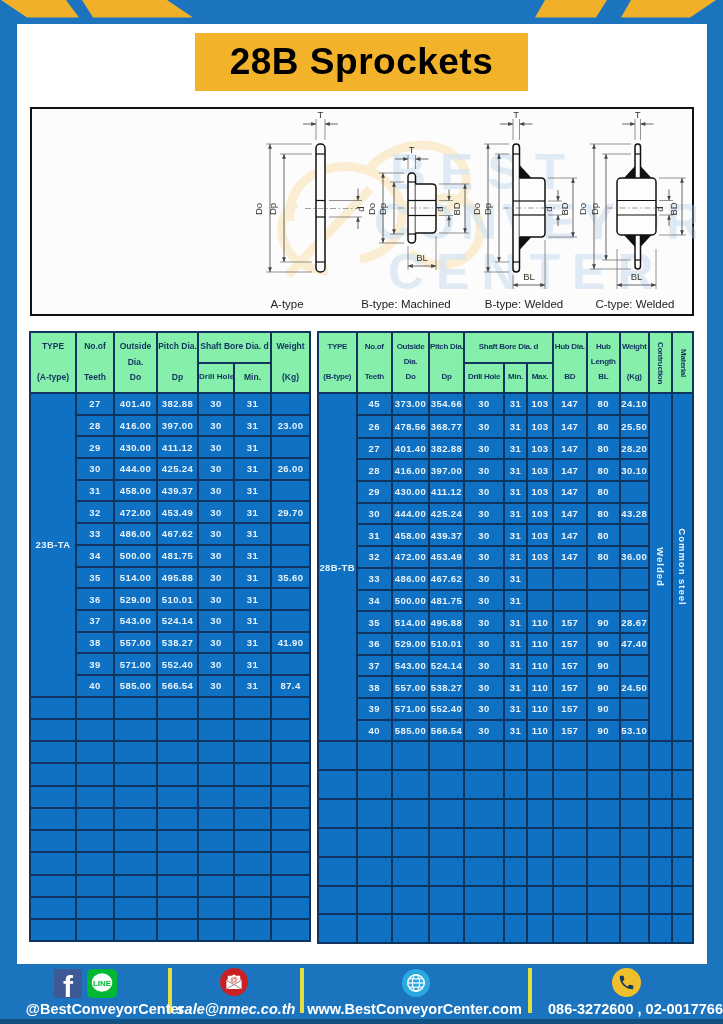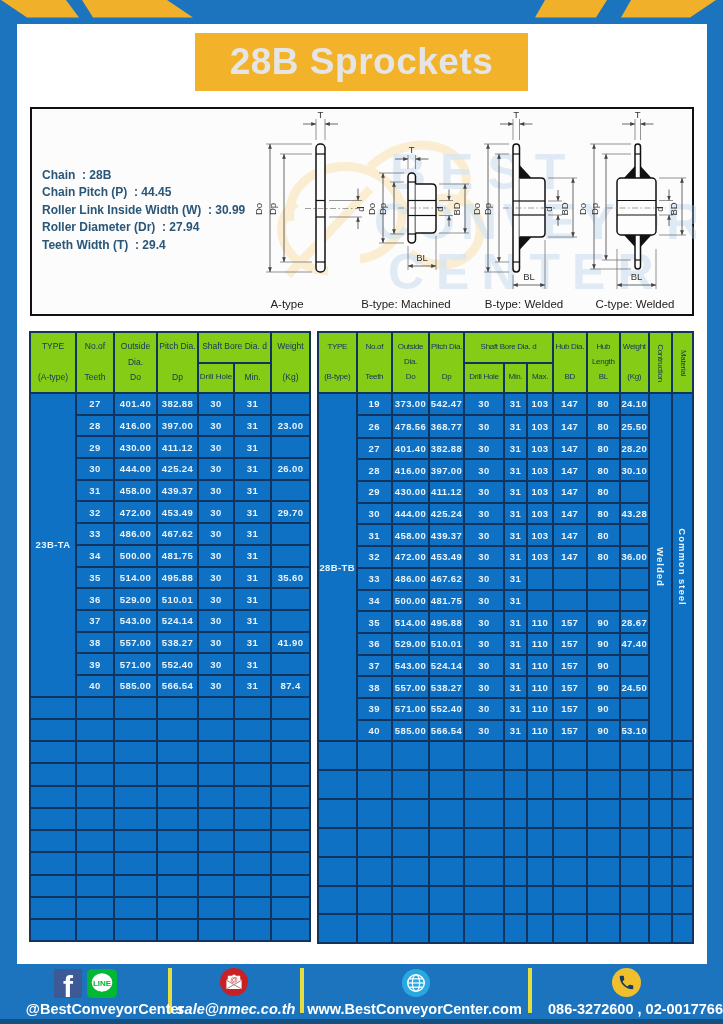--- a/index.html
+++ b/index.html
@@ -1,20 +1,20 @@
 <!DOCTYPE html>
 <html><head><meta charset="utf-8"><style>
 
 * { margin:0; padding:0; box-sizing:border-box; }
 body { width:723px; height:1024px; position:relative; overflow:hidden;
        font-family:"Liberation Sans", sans-serif; background:#1b74bd; }
 .tbl { position:absolute; border-collapse:collapse; table-layout:fixed; }
 .tbl td { border:2px solid #11345f; text-align:center; vertical-align:middle;
           overflow:hidden; padding:0; }
-.hd { background:#84cc16; color:#11345f; font-weight:normal; font-size:8.5px; line-height:1.85; }
+.hd { background:#86efac; color:#11345f; font-weight:bold; font-size:8.5px; line-height:1.85; }
 .nw { white-space:nowrap; font-size:8px; }
 .tbl2 .hd { font-size:8px; white-space:nowrap; letter-spacing:-0.3px; }
 .dt { background:#0f71c4; color:#e8f3fc; font-size:9.5px; font-weight:bold; letter-spacing:0.4px; }
 .vert { position:relative; }
 .vert span { position:absolute; top:50%; left:50%; transform:translate(-50%,-50%); writing-mode:vertical-rl; white-space:nowrap; }
 .vertw { position:relative; }
 .vertw span { position:absolute; top:50%; left:50%; transform:translate(-50%,-50%); writing-mode:vertical-rl; white-space:nowrap; letter-spacing:1px; }
 .ftxt { position:absolute; color:#fff; font-weight:bold; font-size:14.5px; text-align:center;
         font-family:"Liberation Sans",sans-serif; }
 .outl { fill:#fdfdfd; stroke:#111; stroke-width:1.5; }
@@ -31,21 +31,21 @@
 
 <svg style="position:absolute;left:0;top:0;" width="723" height="24" viewBox="0 0 723 24">
     <rect width="723" height="24" fill="#1b74bd"></rect>
     <polygon points="1,0 66,0 79,17.5 27,17.5" fill="#f0b02a"></polygon>
     <polygon points="82,0 167,0 193,17.5 93,17.5" fill="#f0b02a"></polygon>
     <polygon points="545,0 607,0 596,17.5 535,17.5" fill="#f0b02a"></polygon>
     <polygon points="631,0 716,0 690,17.5 621,17.5" fill="#f0b02a"></polygon>
   </svg>
 
 <div style="position:absolute;left:195px;top:33px;width:333px;height:58px;background:#f2b32b;"></div>
-<div style="position:absolute;left:195px;top:33px;width:333px;height:68px;color:#e5e5e5;font-weight:bold;font-size:37px;text-align:center;line-height:58px;letter-spacing:0.5px;">28B Sprockets</div>
+<div style="position:absolute;left:195px;top:33px;width:333px;height:68px;color:#000000;font-weight:bold;font-size:37px;text-align:center;line-height:58px;letter-spacing:0.5px;">28B Sprockets</div>
 
 <div style="position:absolute;left:30px;top:107px;width:664px;height:209px;background:#fcfcfc;border:2px solid #111;">
 <svg width="664" height="209" viewBox="0 0 664 209" style="position:absolute;left:0;top:0;">
 <defs>
         <marker id="ae" markerWidth="8" markerHeight="8" refX="6" refY="3" orient="auto">
           <path d="M0,0.6 L6,3 L0,5.4 z" fill="#444"></path>
         </marker>
         <marker id="as" markerWidth="8" markerHeight="8" refX="0" refY="3" orient="auto">
           <path d="M6,0.6 L0,3 L6,5.4 z" fill="#444"></path>
         </marker>
@@ -205,21 +205,20 @@
 <line x1="650" y1="69" x2="650" y2="126" class="dim" marker-start="url(#as)" marker-end="url(#ae)"></line>
 <text x="645" y="100" class="dlab" transform="rotate(-90 645 100)" font-size="9.5">BD</text>
 <line x1="585" y1="140" x2="585" y2="180" class="ext"></line>
 <line x1="624" y1="140" x2="624" y2="180" class="ext"></line>
 <line x1="585" y1="176" x2="624" y2="176" class="dim" marker-start="url(#as)" marker-end="url(#ae)"></line>
 <text x="604.5" y="171" class="dlab">BL</text>
 <text x="603" y="199" class="tlab" text-anchor="middle">C-type: Welded</text>
 </g>
 </svg>
 
-<div style="position:absolute;left:10px;top:58px;color:#2a5678;font-weight:bold;font-size:12px;line-height:17.4px;white-space:nowrap;">Chain&nbsp; : 28B<br>Chain Pitch (P)&nbsp; : 44.45<br>Roller Link Inside Width (W)&nbsp; : 30.99<br>Roller Diameter (Dr)&nbsp; : 27.94<br>Teeth Width (T)&nbsp; : 29.4</div>
 </div>
 
 <table class="tbl" style="left:29px;top:331px;width:279px;">
 <colgroup>
       <col style="width:46px">
       <col style="width:38px">
       <col style="width:43px">
       <col style="width:41px">
       <col style="width:36px">
       <col style="width:37px">
@@ -485,23 +484,23 @@
           <span>Material</span>
         </td>
       </tr>
 <tr style="height:30.5px">
         <td class="hd nw">Drill Hole</td>
         <td class="hd">Min.</td>
         <td class="hd">Max.</td>
       </tr>
 <tr style="height:21.7px">
 <td rowspan="16" class="dt">28B-TB</td>
-<td class="dt">19</td>
+<td class="dt">45</td>
         <td class="dt">373.00</td>
-        <td class="dt">542.47</td>
+        <td class="dt">354.66</td>
         <td class="dt">30</td>
         <td class="dt">31</td>
         <td class="dt">103</td>
         <td class="dt">147</td>
         <td class="dt">80</td>
         <td class="dt">24.10</td>
 <td rowspan="16" class="dt vertw">
           <span>Welded</span>
         </td>
 <td rowspan="16" class="dt vertw">

